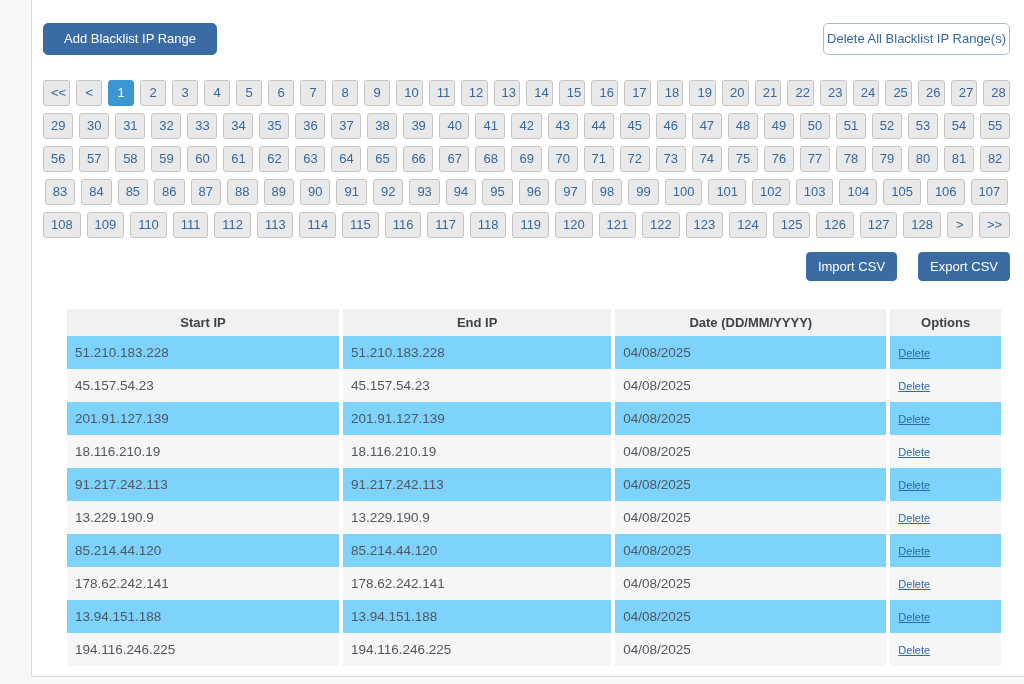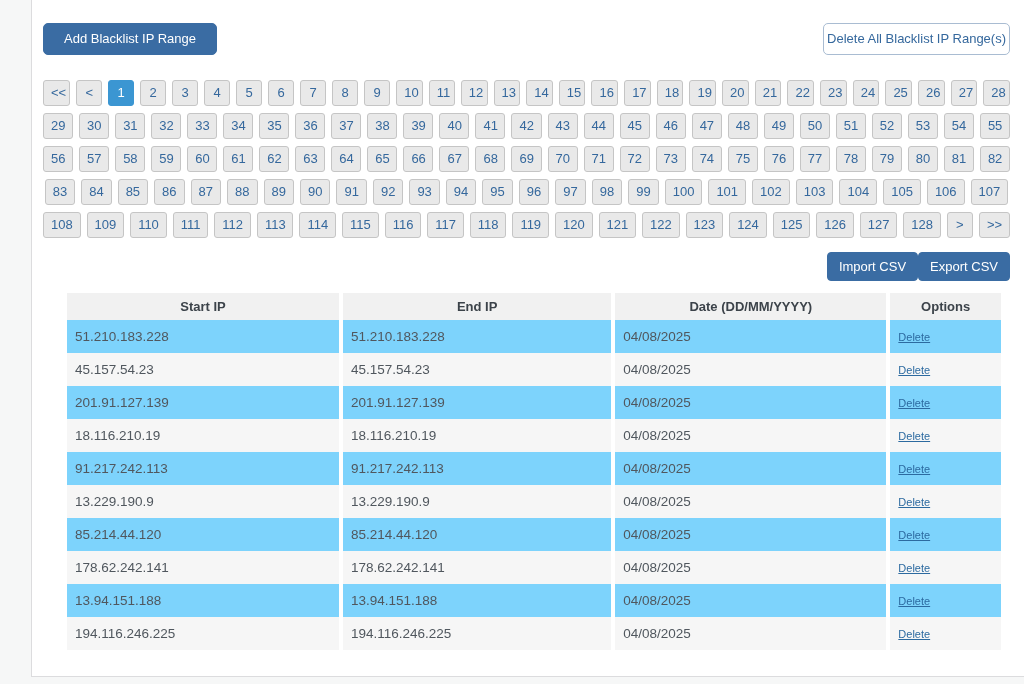--- a/index.html
+++ b/index.html
@@ -72,37 +72,37 @@
   }
   .pag-btn.active {
     background: #3b96d2;
     border-color: #3b96d2;
     color: #ffffff;
   }
   
   .csv-bar {
     display: flex;
     justify-content: flex-end;
-    gap: 0;
+    gap: 21px;
     margin-top: 14px;
   }
   .btn-csv {
     background: #3a6ca3;
     color: #ffffff;
     border: 1px solid #3a6ca3;
     border-radius: 4px;
     font-family: "Liberation Sans", sans-serif;
     font-size: 13px;
     padding: 6px 11px;
     cursor: pointer;
     line-height: 1.2;
   }
   
   .ip-table {
-    margin-top: 12px;
+    margin-top: 28px;
     margin-left: 20px;
     width: 942px;
     border-collapse: separate;
     border-spacing: 4px 0;
     table-layout: fixed;
   }
   .ip-table th {
     background: #f1f1f1;
     color: #3c434a;
     font-size: 13px;

